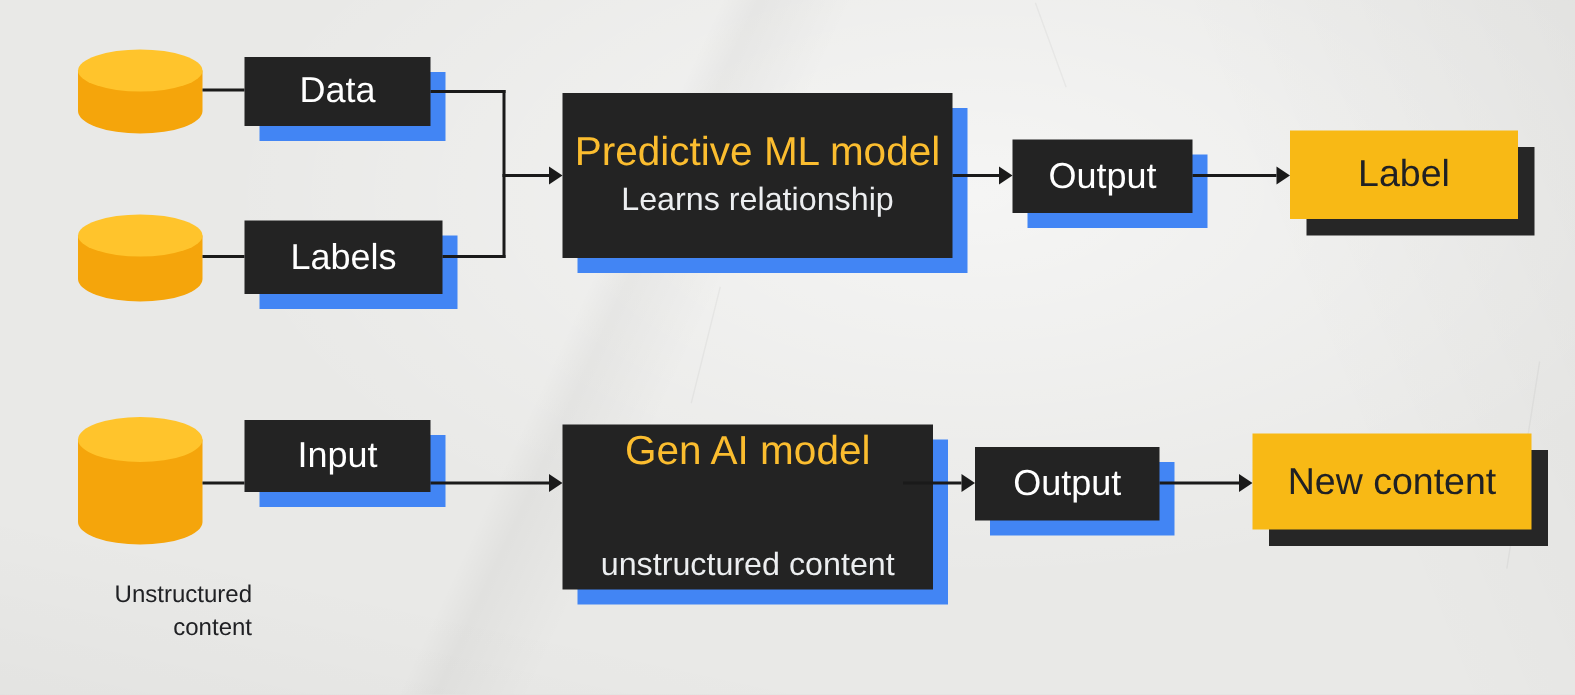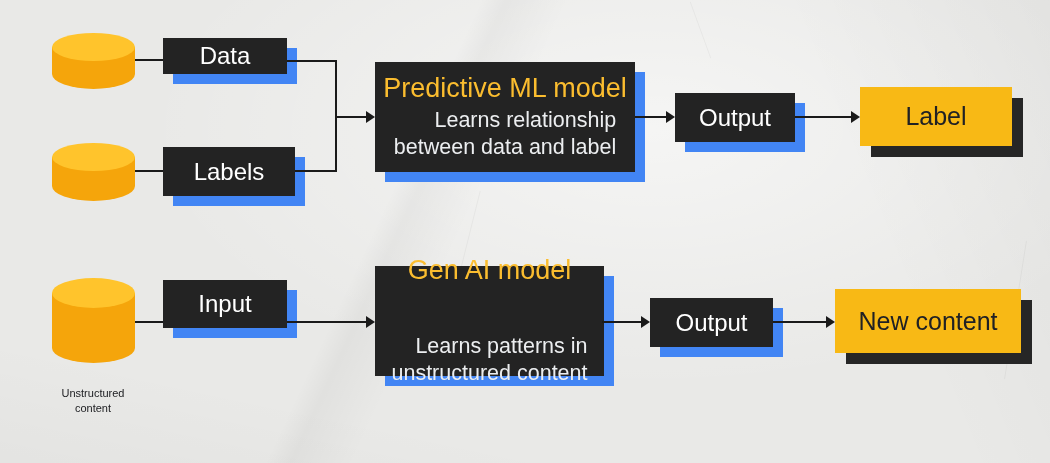--- a/index.html
+++ b/index.html
@@ -76,23 +76,23 @@
   .arrowhead{
     position:absolute;width:0;height:0;
     border-top:6px solid transparent;
     border-bottom:6px solid transparent;
     border-left:9px solid var(--connector,#1a1a1a);
   }
 
   .caption{
     position:absolute;
     color:var(--text-dark,#202124);
-    font-size:11px;
+    font-size:16px;
     line-height:1.4;
-    text-align:center;
+    text-align:right;
   }
 </style>
 </head>
 <body>
 
 <div class="canvas">
 
   <div class="crease" style="left:470px;top:190px;width:1px;height:80px;transform:rotate(14deg);"></div>
   <div class="crease" style="left:700px;top:0;width:1px;height:60px;transform:rotate(-20deg);"></div>
   <div class="crease" style="left:1015px;top:240px;width:1px;height:140px;transform:rotate(9deg);"></div>
@@ -103,39 +103,38 @@
   </div>
 
   <div class="cylinder" style="left:52px;top:143px;width:83px;height:58px;">
     <div class="cyl-body" style="top:14px;"></div>
     <div class="cyl-top" style="height:28px;"></div>
   </div>
 
   <div class="line-h" style="left:135px;top:59px;width:28px;"></div>
   <div class="line-h" style="left:135px;top:170px;width:28px;"></div>
 
-  <div class="node node-dark" style="left:163px;top:38px;width:124px;height:36px;">
+  <div class="node node-dark" style="left:163px;top:38px;width:124px;height:46px;">
     <span>Data</span>
   </div>
 
   <div class="node node-dark" style="left:163px;top:147px;width:132px;height:49px;">
     <span>Labels</span>
   </div>
 
   <div class="line-h" style="left:287px;top:60px;width:50px;"></div>
   <div class="line-v" style="left:335px;top:60px;height:112px;"></div>
   <div class="line-h" style="left:295px;top:170px;width:42px;"></div>
   <div class="line-h" style="left:335px;top:116px;width:31px;"></div>
   <div class="arrowhead" style="left:366px;top:111px;"></div>
 
   <div class="node node-model" style="left:375px;top:62px;width:260px;height:110px;">
     <div class="model-title">Predictive ML model</div>
     <div class="model-desc">
       <div>Learns relationship</div>
-      <div>between data and label</div>
     </div>
   </div>
 
   <div class="line-h" style="left:635px;top:116px;width:31px;"></div>
   <div class="arrowhead" style="left:666px;top:111px;"></div>
 
   <div class="node node-dark" style="left:675px;top:93px;width:120px;height:49px;">
     <span>Output</span>
   </div>
 
@@ -158,24 +157,23 @@
 
   <div class="line-h" style="left:135px;top:321px;width:28px;"></div>
 
   <div class="node node-dark" style="left:163px;top:280px;width:124px;height:48px;">
     <span>Input</span>
   </div>
 
   <div class="line-h" style="left:287px;top:321px;width:79px;"></div>
   <div class="arrowhead" style="left:366px;top:316px;"></div>
 
-  <div class="node node-model" style="left:375px;top:266px;width:229px;height:110px;gap:44px;">
+  <div class="node node-model" style="left:375px;top:283px;width:247px;height:110px;gap:44px;">
     <div class="model-title">Gen AI model</div>
     <div class="model-desc">
-      <div>Learns patterns in</div>
       <div>unstructured content</div>
     </div>
   </div>
 
   <div class="line-h" style="left:602px;top:321px;width:39px;"></div>
   <div class="arrowhead" style="left:641px;top:316px;"></div>
 
   <div class="node node-dark" style="left:650px;top:298px;width:123px;height:49px;">
     <span>Output</span>
   </div>

